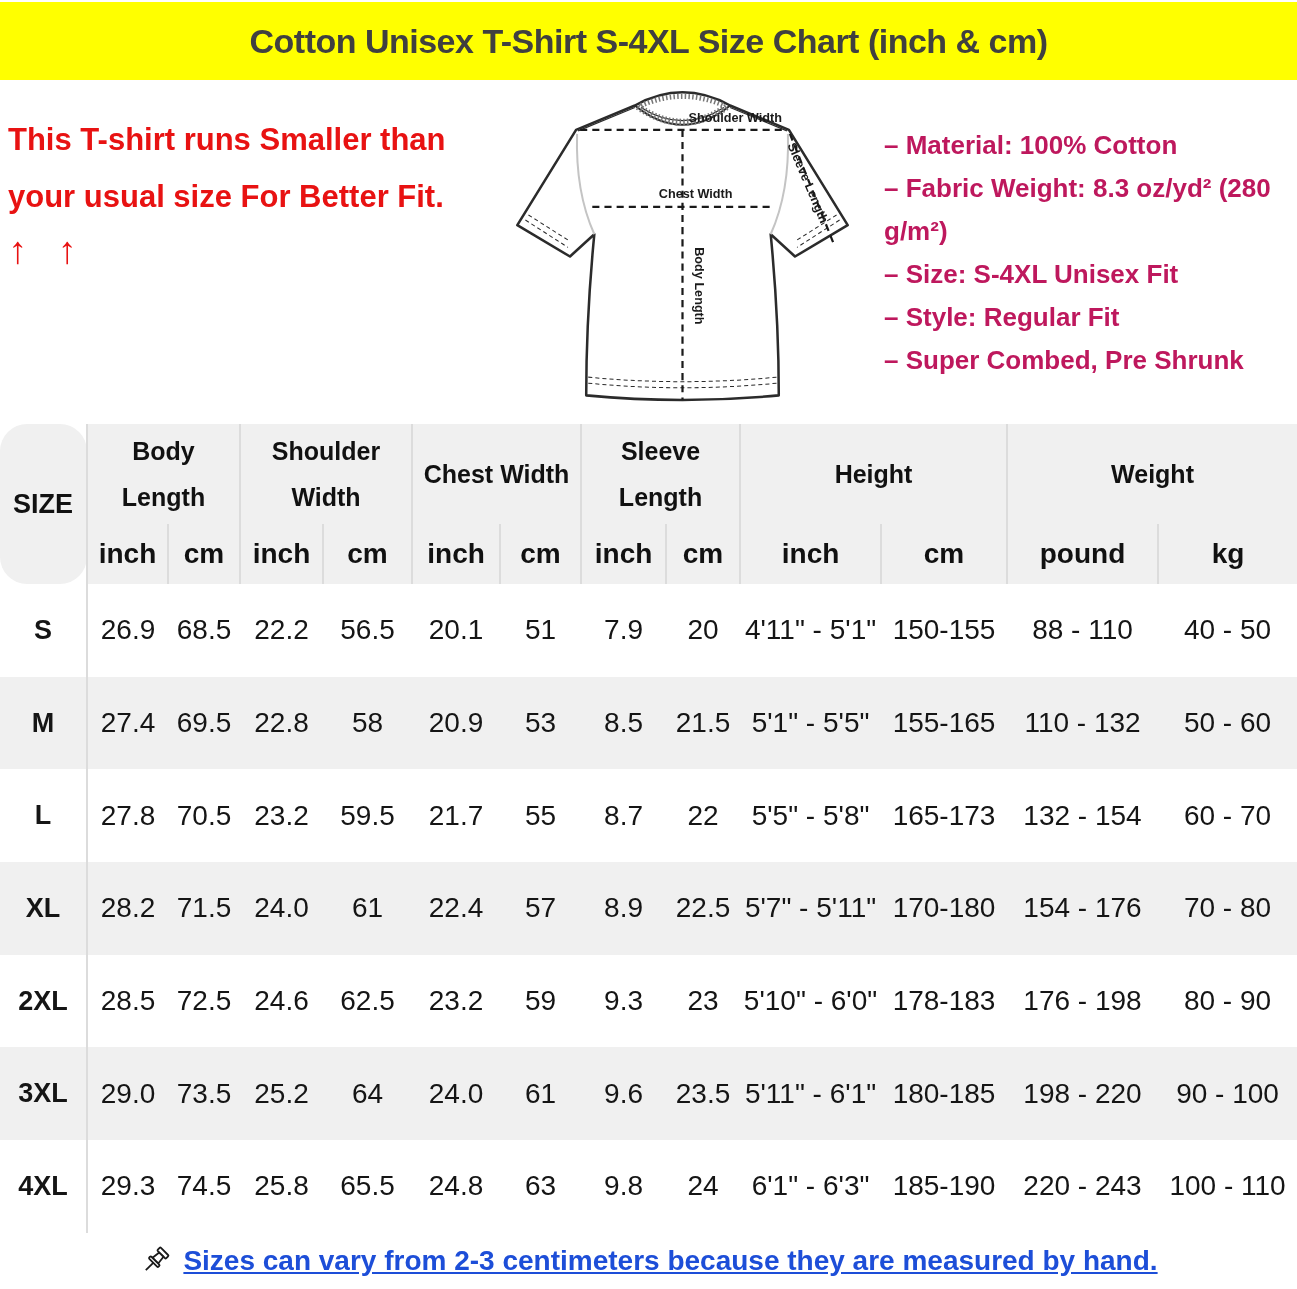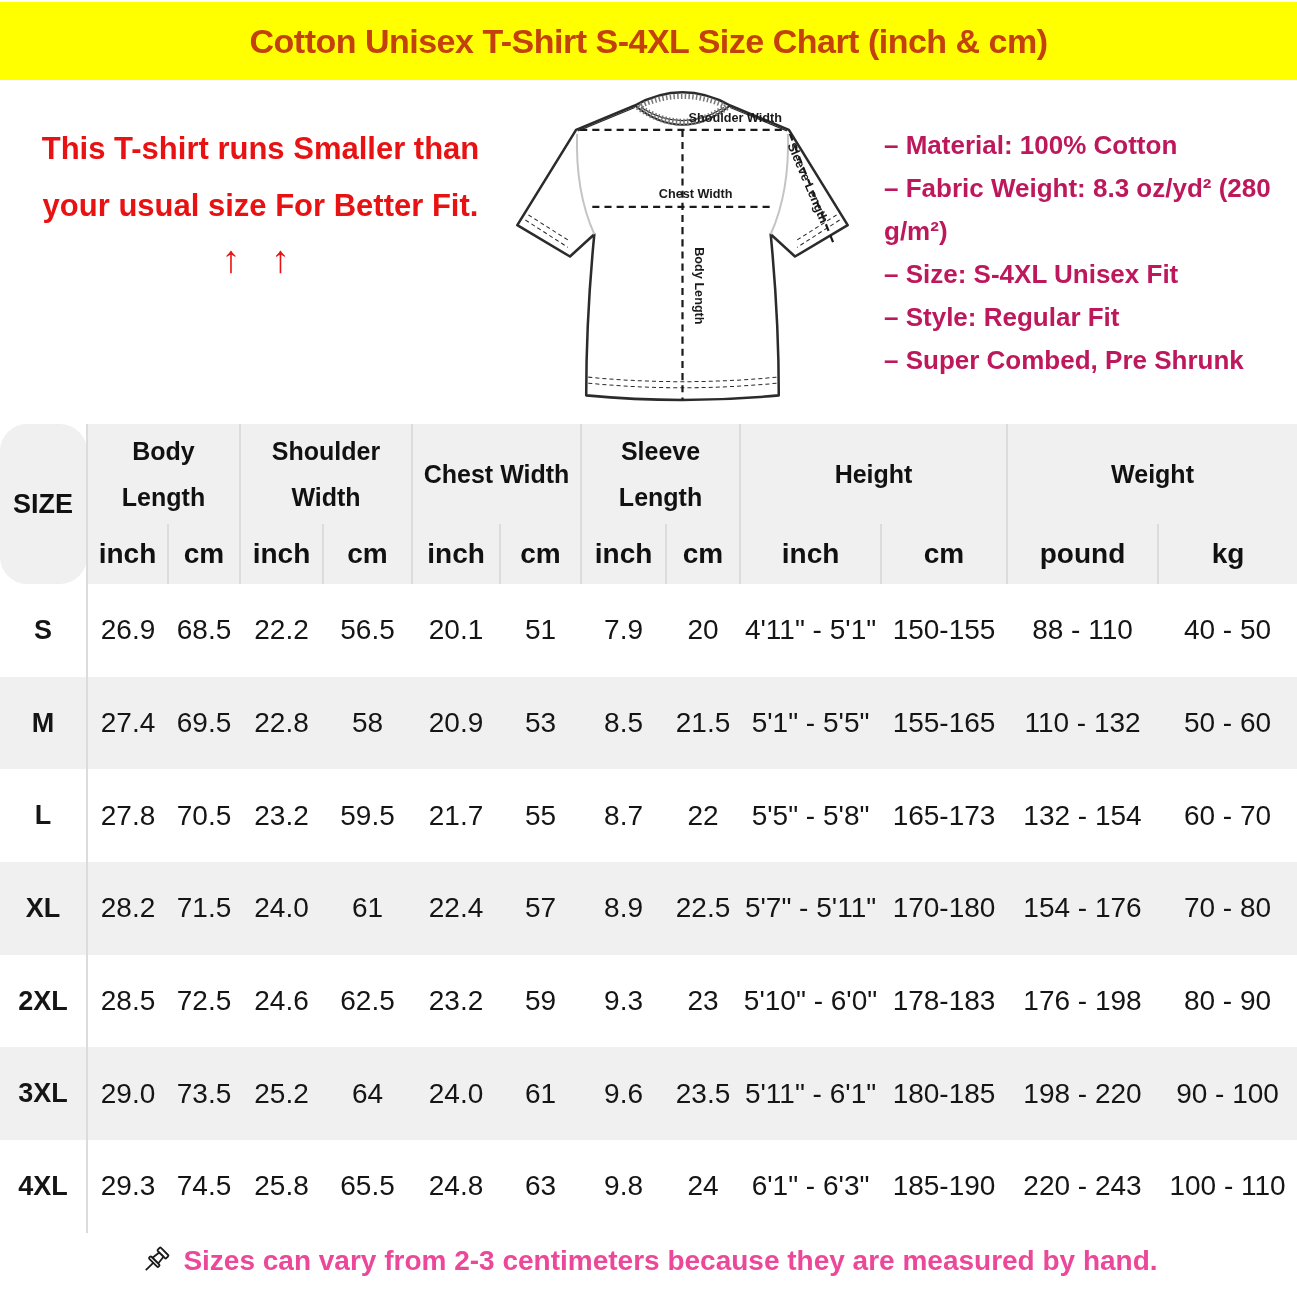--- a/index.html
+++ b/index.html
@@ -13,23 +13,23 @@
   html,body{background:#ffffff;}
   body{
     font-family:"Liberation Sans", sans-serif;
     width:1297px;height:1289px;position:relative;overflow:hidden;color:var(--ink);
   }
   
   .banner{
     position:absolute;top:2px;left:0;width:1297px;height:78px;
     background:var(--banner-bg);display:flex;align-items:center;justify-content:center;
   }
-  .banner span{font-size:34px;font-weight:bold;color:#c2410c;letter-spacing:-0.5px;}
-  
-  .warning{position:absolute;left:8px;top:120px;width:505px;color:var(--warning-red);text-align:center;}
+  .banner span{font-size:34px;font-weight:bold;color:#404040;letter-spacing:-0.5px;}
+  
+  .warning{position:absolute;left:8px;top:111px;width:505px;color:var(--warning-red);}
   .warning .wline{display:block;font-size:31px;font-weight:bold;line-height:57px;}
   .warning .arrows{display:block;font-size:38px;font-weight:bold;letter-spacing:10px;margin-top:4px;}
   
   .diagram{position:absolute;left:495px;top:83px;width:375px;height:345px;}
   .diagram svg{width:100%;height:100%;}
   .diagram text{font-family:"Liberation Sans",sans-serif;font-weight:bold;font-size:12.5px;fill:#1a1a1a;}
   
   .specs{position:absolute;left:884px;top:124px;width:412px;}
   .spec-item{display:block;font-size:26px;line-height:43px;font-weight:600;color:#be185d;}
   
@@ -59,21 +59,21 @@
   .size-table tbody td{
     height:92.7px;text-align:center;vertical-align:middle;font-size:28px;color:#151515;
   }
   .size-table tbody tr.alt td{background:var(--row-alt);}
   .size-table tbody .size-cell{font-weight:bold;font-size:27px;border-right:2px solid var(--divider);}
   
   .footnote{
     position:absolute;left:0;top:1233px;width:1297px;height:56px;
     display:flex;align-items:center;justify-content:center;gap:12px;
   }
-  .footnote .note-text{font-size:28px;font-weight:600;color:#ec4899;}
+  .footnote .note-text{font-size:28px;font-weight:600;color:#1d4ed8;text-decoration:underline;}
   .pin{width:32px;height:32px;flex:0 0 auto;}
 </style>
 </head>
 <body>
 
 <div class="banner">
   <span>Cotton Unisex T-Shirt S-4XL Size Chart (inch &amp; cm)</span>
 </div>
 
 <div class="warning">

